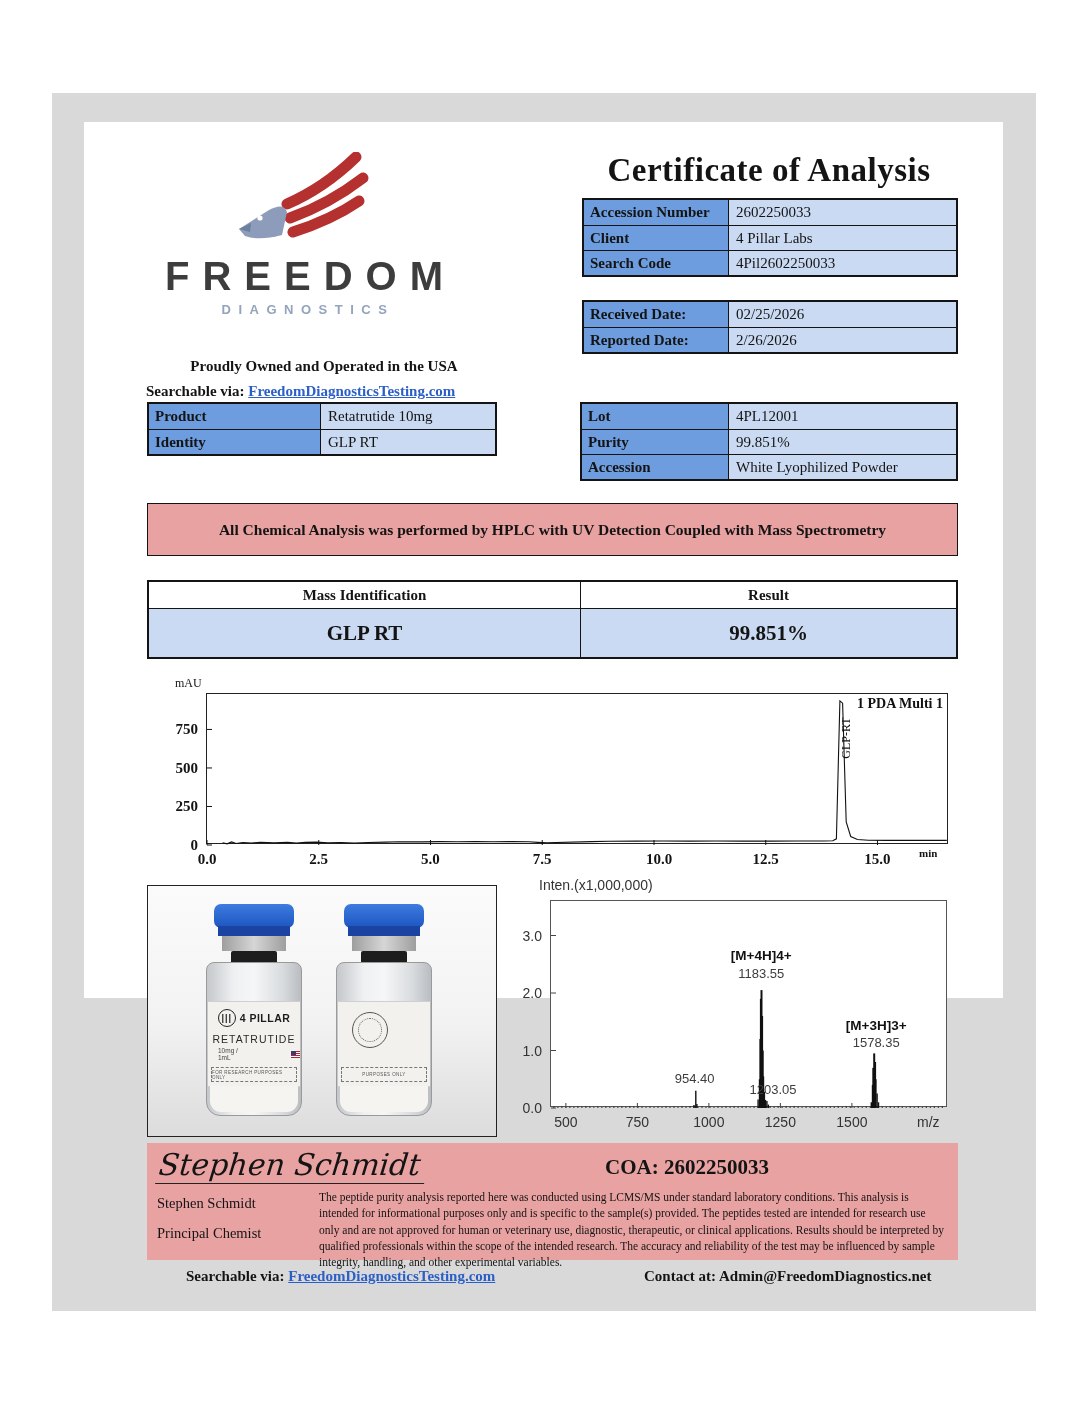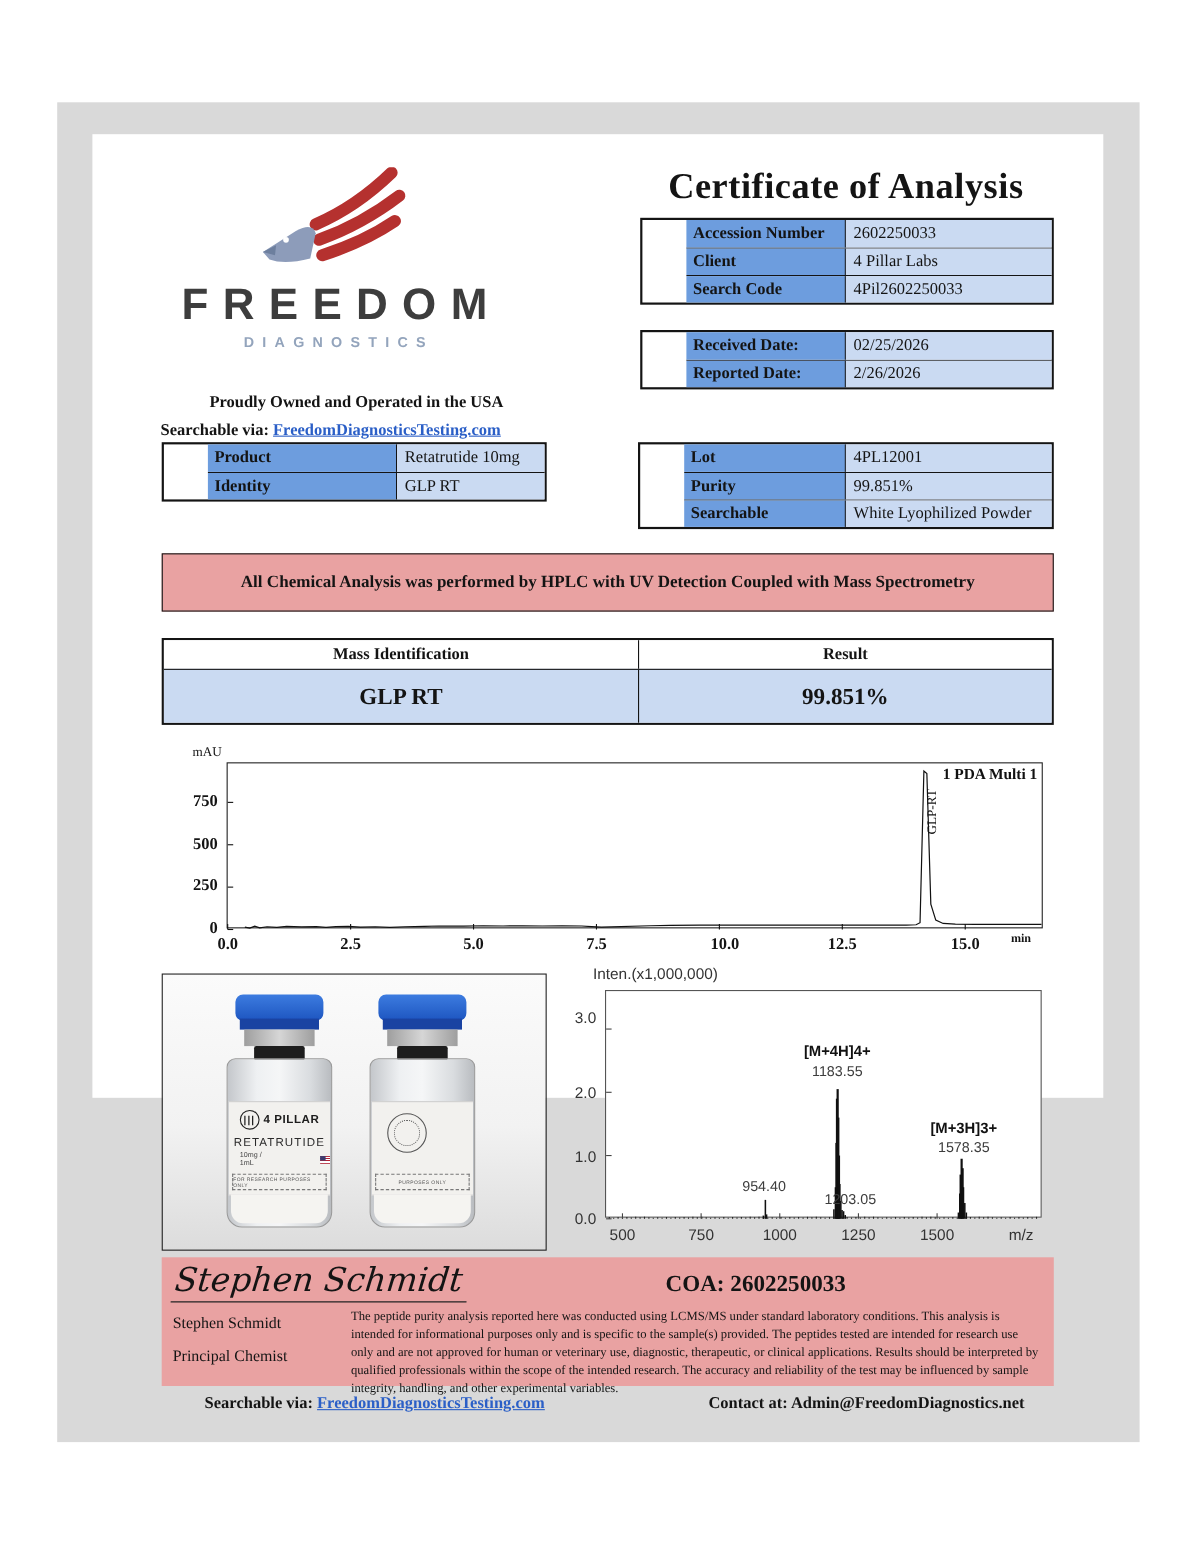--- a/index.html
+++ b/index.html
@@ -9,21 +9,21 @@
   *{box-sizing:border-box; margin:0; padding:0;}
   body{width:1088px;height:1408px;background:#ffffff;position:relative;
        font-family:"Liberation Serif",serif;color:var(--ink);overflow:hidden;}
   .backdrop{position:absolute;left:52px;top:93px;width:984px;height:1218px;background:var(--backdrop);}
   .page{position:absolute;left:84px;top:122px;width:919px;height:876px;background:#ffffff;}
 
   .title{position:absolute;left:420px;top:30px;width:530px;text-align:center;
          font-size:33px;font-weight:bold;letter-spacing:.5px;}
 
   
-  .tbl{position:absolute;border:2px solid var(--ink);padding-left:40px;}
+  .tbl{position:absolute;border:2px solid var(--ink);}
   .tbl .row{display:flex;height:25px;border-top:1px solid var(--ink);}
   .tbl .row:first-child{border-top:none;}
   .tbl .cl{background:var(--blue-label);font-weight:bold;padding:1px 6px;border-right:1px solid var(--ink);
            font-size:15px;display:flex;align-items:center;}
   .tbl .cv{background:var(--blue-value);padding:1px 7px;font-size:15px;display:flex;align-items:center;}
 
   
   .logo-wrap{position:absolute;left:60px;top:30px;width:320px;text-align:center;}
   .brand{font-family:"Liberation Sans",sans-serif;font-weight:bold;font-size:40px;color:#3d3d3d;
          letter-spacing:13px;margin-top:2px;padding-left:13px;}
@@ -177,21 +177,21 @@
     <div class="tbl" style="left:496px;top:280px;width:378px;">
       <div class="row">
         <div class="cl" style="width:147px">Lot</div>
         <div class="cv" style="flex:1">4PL12001</div>
       </div>
       <div class="row">
         <div class="cl" style="width:147px">Purity</div>
         <div class="cv" style="flex:1">99.851%</div>
       </div>
       <div class="row">
-        <div class="cl" style="width:147px">Searchable</div>
+        <div class="cl" style="width:147px">Accession</div>
         <div class="cv" style="flex:1">White Lyophilized Powder</div>
       </div>
     </div>
 
     <div class="banner">All Chemical Analysis was performed by HPLC with UV Detection Coupled with Mass Spectrometry</div>
 
     <div class="mass-tbl">
       <div class="mass-head">
         <div class="mc1">Mass Identification</div>
         <div class="mc2">Result</div>
@@ -412,21 +412,21 @@
           <text x="210.2" y="77.1" text-anchor="middle" font-size="13" font-family="Liberation Sans,sans-serif" fill="#3d3d3d">1183.55</text>
           <text x="325.2" y="129.4" text-anchor="middle" font-size="13.5" font-weight="bold" font-family="Liberation Sans,sans-serif" fill="#111">[M+3H]3+</text>
           <text x="325.2" y="146.1" text-anchor="middle" font-size="13" font-family="Liberation Sans,sans-serif" fill="#3d3d3d">1578.35</text>
           <text x="143.6" y="181.7" text-anchor="middle" font-size="13" font-family="Liberation Sans,sans-serif" fill="#3d3d3d">954.40</text>
           <text x="222.0" y="193.2" text-anchor="middle" font-size="13" font-family="Liberation Sans,sans-serif" fill="#3d3d3d">1203.05</text>
         </svg>
       <div id="spec-yt">
           <span class="sytick" style="top: 207px;">0.0</span>
           <span class="sytick" style="top: 149.5px;">1.0</span>
           <span class="sytick" style="top: 92px;">2.0</span>
-          <span class="sytick" style="top: 24px;">3.0</span>
+          <span class="sytick" style="top: 35px;">3.0</span>
         </div>
       <div id="spec-xt">
           <span class="stick" style="left: 14.8732px;">500</span>
           <span class="stick" style="left: 86.379px;">750</span>
           <span class="stick" style="left: 157.885px;">1000</span>
           <span class="stick" style="left: 229.39px;">1250</span>
           <span class="stick" style="left: 300.896px;">1500</span>
         </div>
       <span class="spec-xlab">m/z</span>
     </div>

